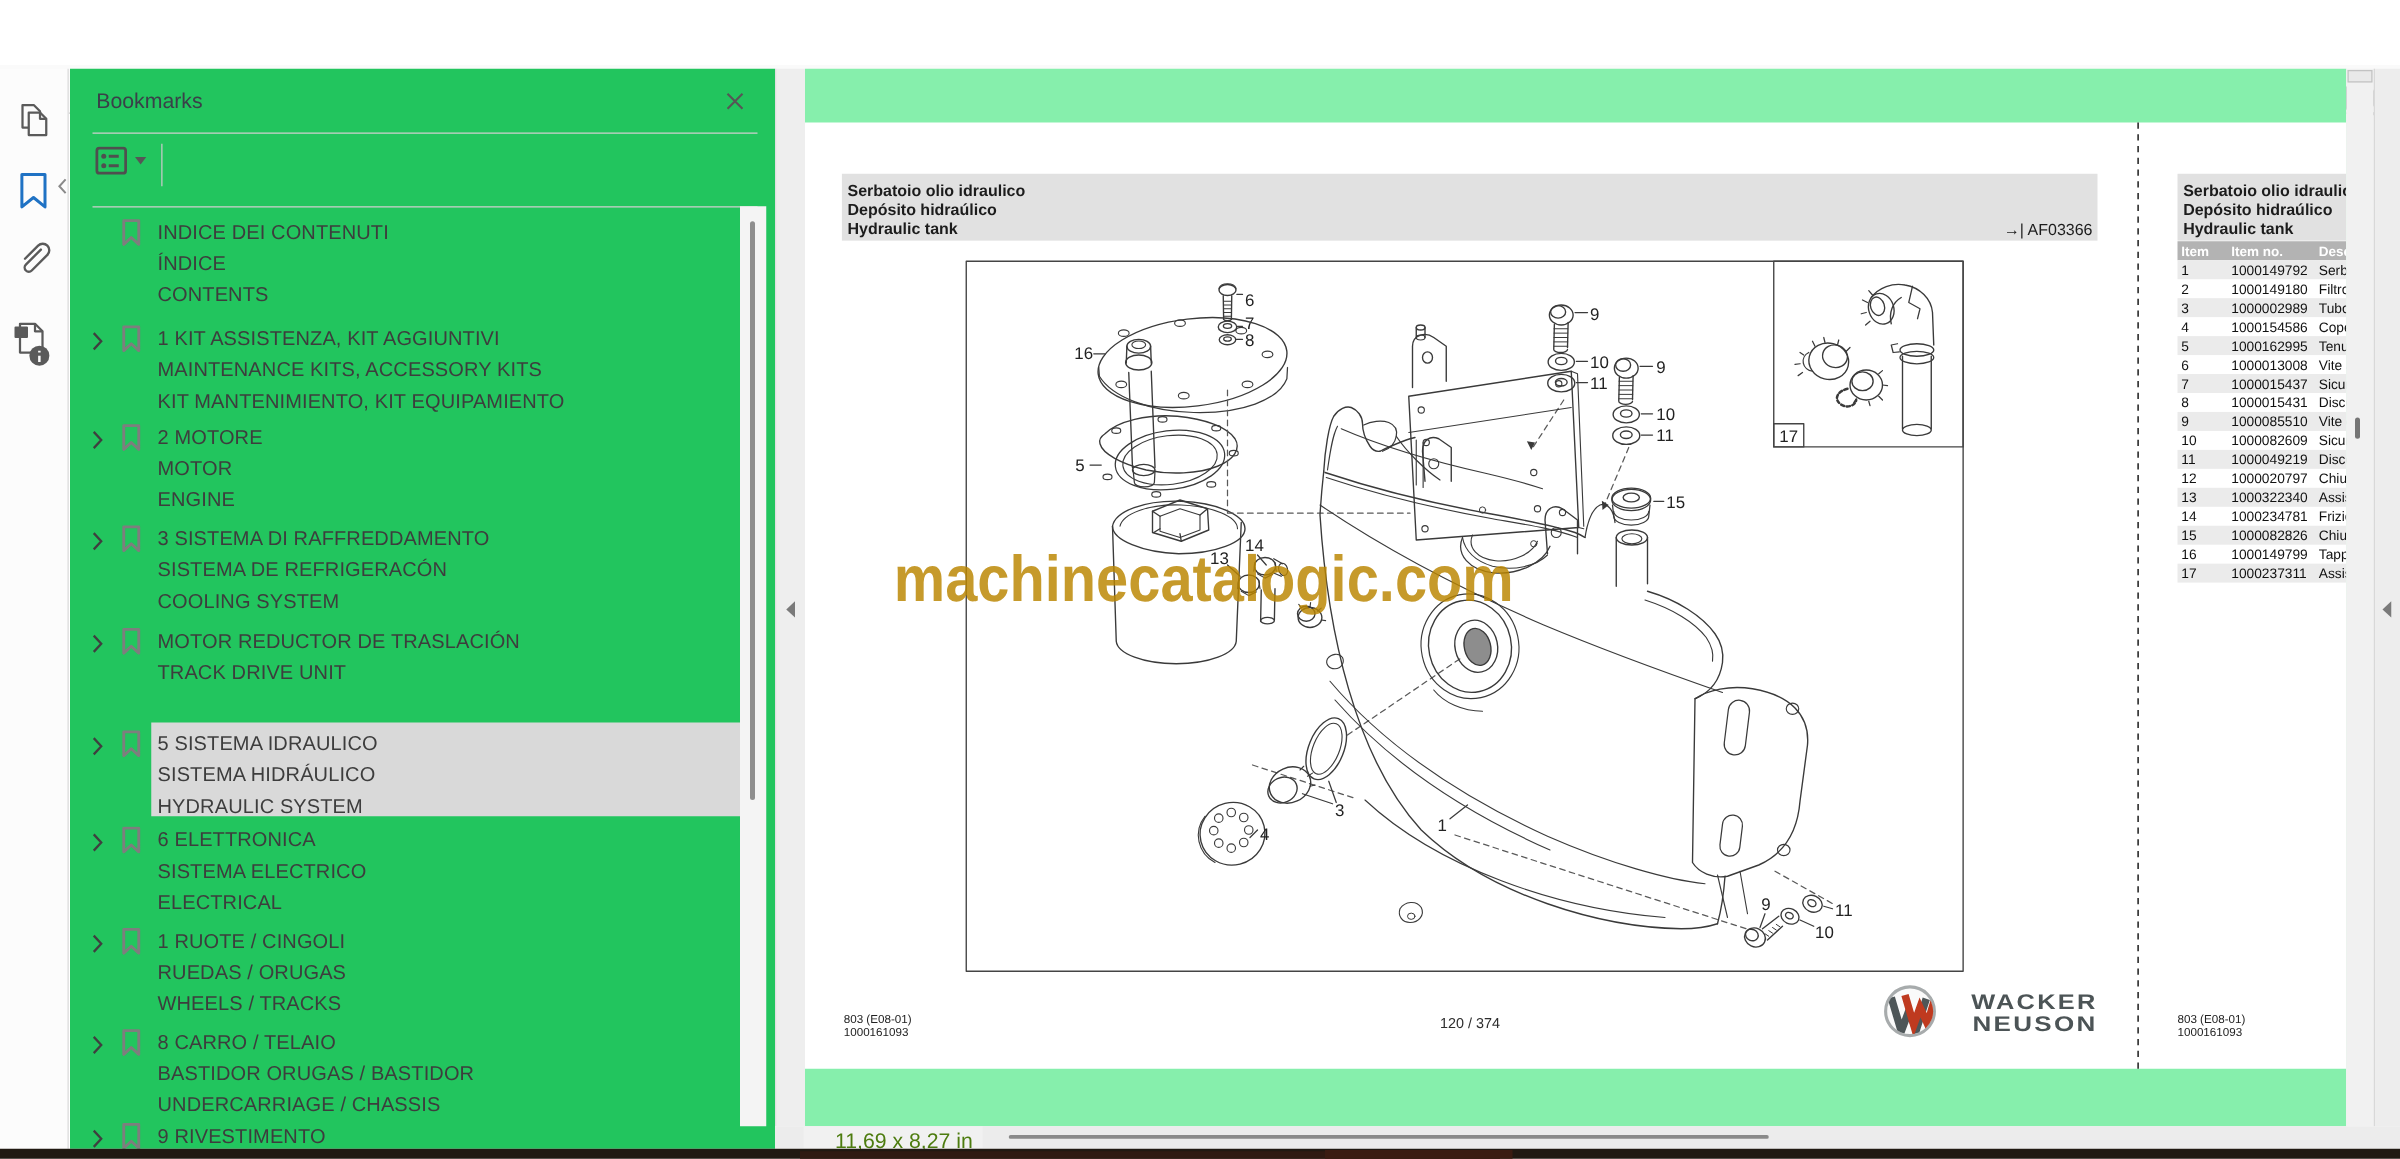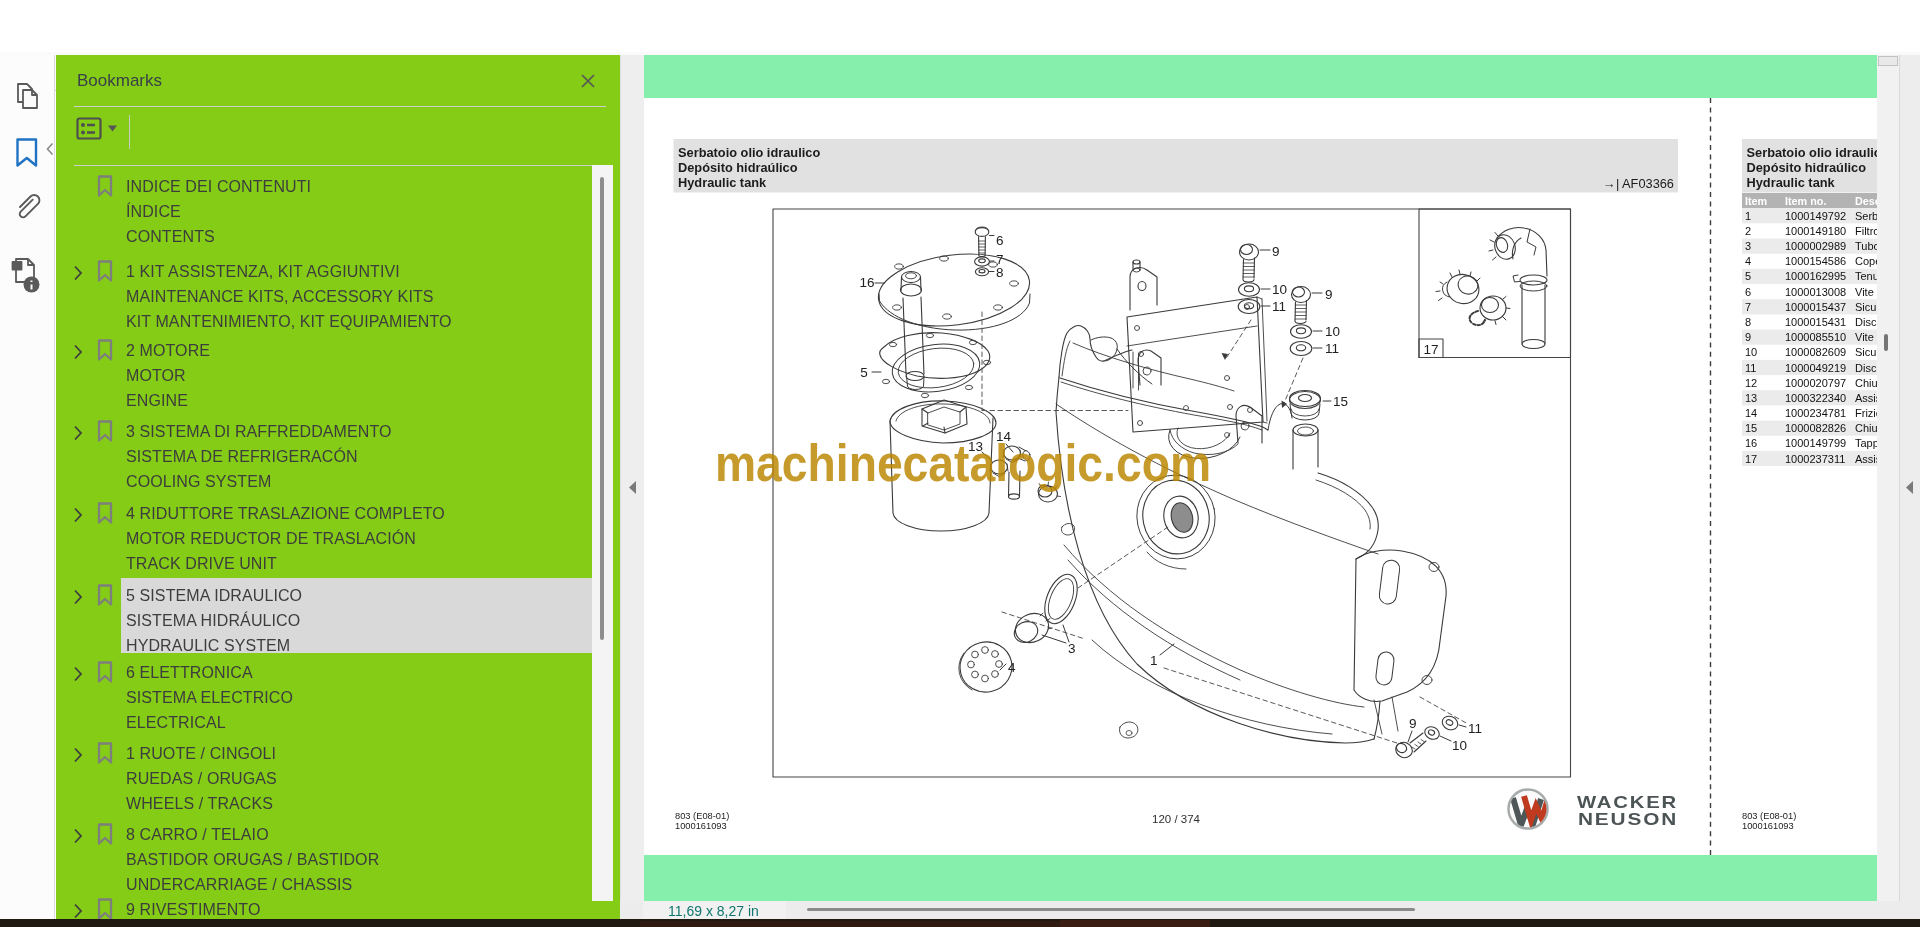--- a/index.html
+++ b/index.html
@@ -4,21 +4,21 @@
 <style>
   * { margin:0; padding:0; box-sizing:border-box; }
   html,body { width:1920px; height:927px; overflow:hidden; background:#fff;
     font-family:"Liberation Sans", sans-serif; }
   .abs { position:absolute; }
   #toolbar { position:absolute; left:0; top:16px; width:1920px; height:39px;
     background:#fafafa; border-bottom:1px solid #d0d0d0;margin-top:36px; }
   #sidebar { position:absolute; left:0; top:55px; width:55px; height:864px;
     background:#fcfcfc; border-right:1px solid #dadada; }
   #bmpanel { position:absolute; left:56px; top:55px; width:564px; height:864px;
-    background:#84cc16; overflow:hidden; }
+    background:#22c55e; overflow:hidden; }
   #bmscroll { position:absolute; left:592px; top:165px; width:21px; height:736px;
     background:#f4f4f4; }
   #bmthumb { position:absolute; left:600px; top:177px; width:4px; height:463px;
     background:#8e8e8e; border-radius:2px; }
   #splitterL { position:absolute; left:620px; top:55px; width:24px; height:846px;
     background:#eeeeee; border-left:1px solid #e0e0e0; }
   #docarea { position:absolute; left:644px; top:55px; width:1233px; height:846px;
     background:#86efac; }
   #vscroll { position:absolute; left:1877px; top:55px; width:22px; height:846px;
     background:#f1f1f1; }
@@ -240,21 +240,20 @@
         <div>SISTEMA DE REFRIGERACÓN</div>
         <div>COOLING SYSTEM</div>
       </div>
       <svg class="abs" style="left:16px;top:452px" width="12" height="16" viewBox="0 0 12 16">
         <path d="M3,1.5 l6,6.5 -6,6.5" fill="none" stroke="#3f3f3f" stroke-width="1.8"></path>
       </svg>
       <svg class="abs" style="left:41px;top:447px" width="16" height="22" viewBox="0 0 16 22">
         <path d="M2,1.5 h12 v19 l-6,-5.5 -6,5.5 z" fill="none" stroke="#7e7e7e" stroke-width="2.3" stroke-linejoin="round"></path>
       </svg>
       <div class="bm-entry" style="top:446px">
-        <div>4 RIDUTTORE TRASLAZIONE COMPLETO</div>
         <div>MOTOR REDUCTOR DE TRASLACIÓN</div>
         <div>TRACK DRIVE UNIT</div>
       </div>
       <div class="abs" style="left:65px;top:523px;width:473px;height:75px;background:#d9d9d9"></div>
       <svg class="abs" style="left:16px;top:534px" width="12" height="16" viewBox="0 0 12 16">
         <path d="M3,1.5 l6,6.5 -6,6.5" fill="none" stroke="#3f3f3f" stroke-width="1.8"></path>
       </svg>
       <svg class="abs" style="left:41px;top:529px" width="16" height="22" viewBox="0 0 16 22">
         <path d="M2,1.5 h12 v19 l-6,-5.5 -6,5.5 z" fill="none" stroke="#7e7e7e" stroke-width="2.3" stroke-linejoin="round"></path>
       </svg>
@@ -741,19 +740,19 @@
 <div id="vscroll"></div>
 <div id="vthumbtop"></div>
 <div id="vthumb2"></div>
 <div id="rstrip">
   <svg class="abs" style="left:4px;top:425px" width="10" height="15" viewBox="0 0 10 15">
     <path d="M9,1 L2,7.5 L9,14 z" fill="#7a7a7a"></path>
   </svg>
 </div>
 <div id="statusbar">
   <div class="abs" style="left:23px;top:0;width:143px;height:18px;background:#f1f1f1"></div>
-  <div class="abs" style="left:48px;top:2px;font-size:14px;color:#0f766e;">11,69 x 8,27 in</div>
+  <div class="abs" style="left:48px;top:2px;font-size:17px;color:#4d7c0f;">11,69 x 8,27 in</div>
   <div class="abs" style="left:187px;top:6.5px;width:608px;height:3.5px;background:#8a8a8a;border-radius:2px"></div>
 </div>
 <div id="taskbar">
     <div class="abs" style="left:640px;top:2px;width:560px;height:6px;background:#2f1a12"></div>
     <div class="abs" style="left:1060px;top:1px;width:150px;height:7px;background:#3a1c12"></div>
   </div>
 
 </body></html>

